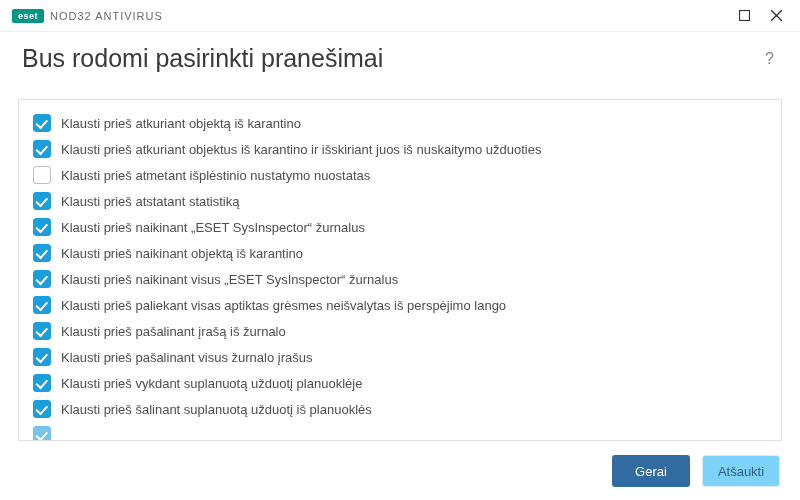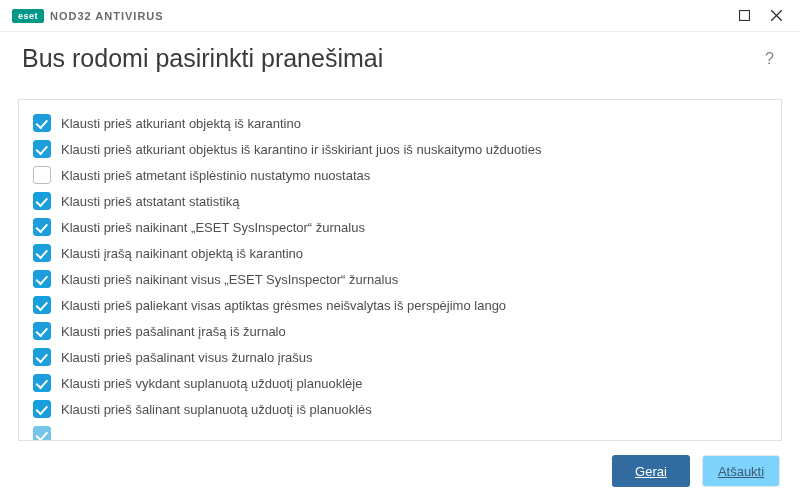--- a/index.html
+++ b/index.html
@@ -1,38 +1,38 @@
 <!DOCTYPE html>
 <html><head>
 <meta charset="utf-8">
 <style>
   * { box-sizing: border-box; margin: 0; padding: 0; }
   html, body { width: 800px; height: 500px; font-family: "Segoe UI", Arial, sans-serif; background: #fff; overflow: hidden; }
   .titlebar { height: 32px; display: flex; align-items: center; padding: 0 8px 0 12px; border-bottom: 1px solid #eee; justify-content: center; }
   .logo-badge { background: #009688; color: #fff; font-size: 9px; font-weight: 700; padding: 2px 6px; border-radius: 2px; letter-spacing: 0.5px; margin-right: 6px; }
-  .product-name { font-size: 11px; color: #6a6a6a; letter-spacing: 1px; font-weight: bold; }
+  .product-name { font-size: 11px; color: #6a6a6a; letter-spacing: 1px; }
   .titlebar-spacer { flex: 1; }
   .winbtn { width: 32px; height: 28px; display: flex; align-items: center; justify-content: center; color: #333; cursor: pointer; }
   .winbtn svg { width: 11px; height: 11px; }
   .header { display: flex; align-items: center; padding: 12px 22px 10px 22px; }
   .page-title { font-size: 25px; color: #3a3a3a; font-weight: 400; }
   .header-spacer { flex: 1; }
   .help-btn { color: #888; font-size: 16px; cursor: pointer; padding: 4px; }
   .list-wrap { margin: 16px 18px; border: 1px solid #e2e2e2; height: 342px; position: relative; overflow: hidden; }
   .list-inner { height: 100%; overflow-y: auto; padding: 10px 12px 6px 12px; }
   .row { display: flex; align-items: center; gap: 10px; padding: 4px 2px; }
   .cb { width: 18px; height: 18px; border-radius: 3px; border: 1.5px solid #bdbdbd; display: inline-flex; align-items: center; justify-content: center; flex-shrink: 0; cursor: pointer; }
   .cb.checked { background: #1a9edc; border-color: #1a9edc; }
   .cb.checked::after { content: ""; width: 9px; height: 5px; border-left: 2px solid #fff; border-bottom: 2px solid #fff; transform: rotate(-48deg) translate(0px,-1px); }
   .row-label { font-size: 13px; color: #4e4e4e; }
   .list-inner::-webkit-scrollbar { width: 10px; }
   .list-inner::-webkit-scrollbar-thumb { background: #c9c9c9; border-radius: 5px; }
   .list-inner::-webkit-scrollbar-track { background: #f3f3f3; }
   .footer { position: absolute; bottom: 0; left: 0; right: 0; height: 58px; display: flex; align-items: center; justify-content: flex-end; gap: 12px; padding: 0 20px; }
-  .btn { min-width: 78px; height: 32px; border-radius: 3px; font-size: 13px; display: inline-flex; align-items: center; justify-content: center; cursor: pointer; border: 1px solid transparent; text-decoration: underline; }
+  .btn { min-width: 78px; height: 32px; border-radius: 3px; font-size: 13px; display: inline-flex; align-items: center; justify-content: center; cursor: pointer; border: 1px solid transparent; }
   .btn-primary { background: #326b9f; color: #fff; }
   .btn-secondary { background: #7dd3fc; color: #3a5a73; border-color: #dfe8ee; text-align: right; }
 </style>
 </head>
 <body>
 
 <div class="titlebar">
   <span class="logo-badge">eset</span>
   <span class="product-name">NOD32 ANTIVIRUS</span>
   <div class="titlebar-spacer"></div>
@@ -72,21 +72,21 @@
       <div class="row">
         <span class="cb checked"></span>
         <span class="row-label">Klausti prieš atstatant statistiką</span>
       </div>
       <div class="row">
         <span class="cb checked"></span>
         <span class="row-label">Klausti prieš naikinant „ESET SysInspector“ žurnalus</span>
       </div>
       <div class="row">
         <span class="cb checked"></span>
-        <span class="row-label">Klausti įrašą naikinant objektą iš karantino</span>
+        <span class="row-label">Klausti prieš naikinant objektą iš karantino</span>
       </div>
       <div class="row">
         <span class="cb checked"></span>
         <span class="row-label">Klausti prieš naikinant visus „ESET SysInspector“ žurnalus</span>
       </div>
       <div class="row">
         <span class="cb checked"></span>
         <span class="row-label">Klausti prieš paliekant visas aptiktas grėsmes neišvalytas iš perspėjimo lango</span>
       </div>
       <div class="row">

